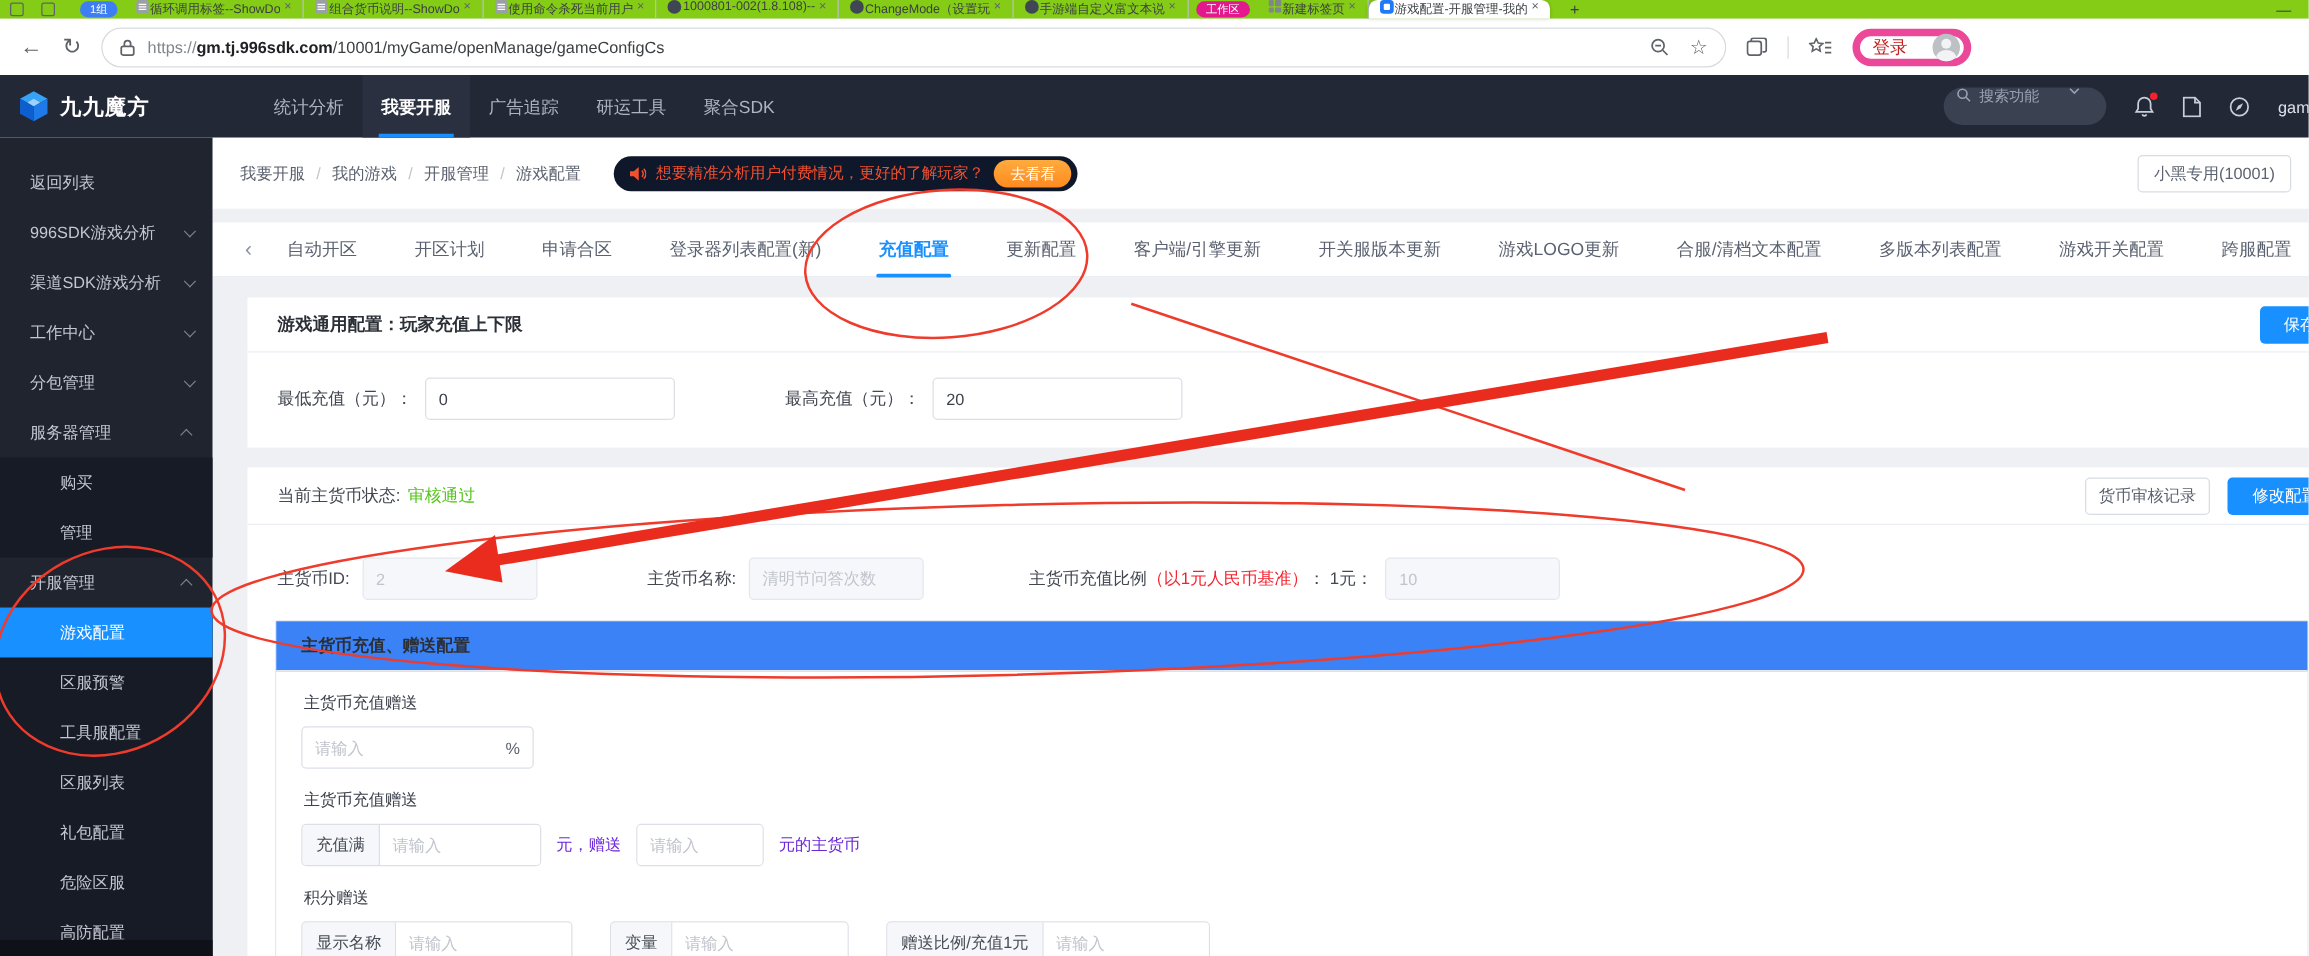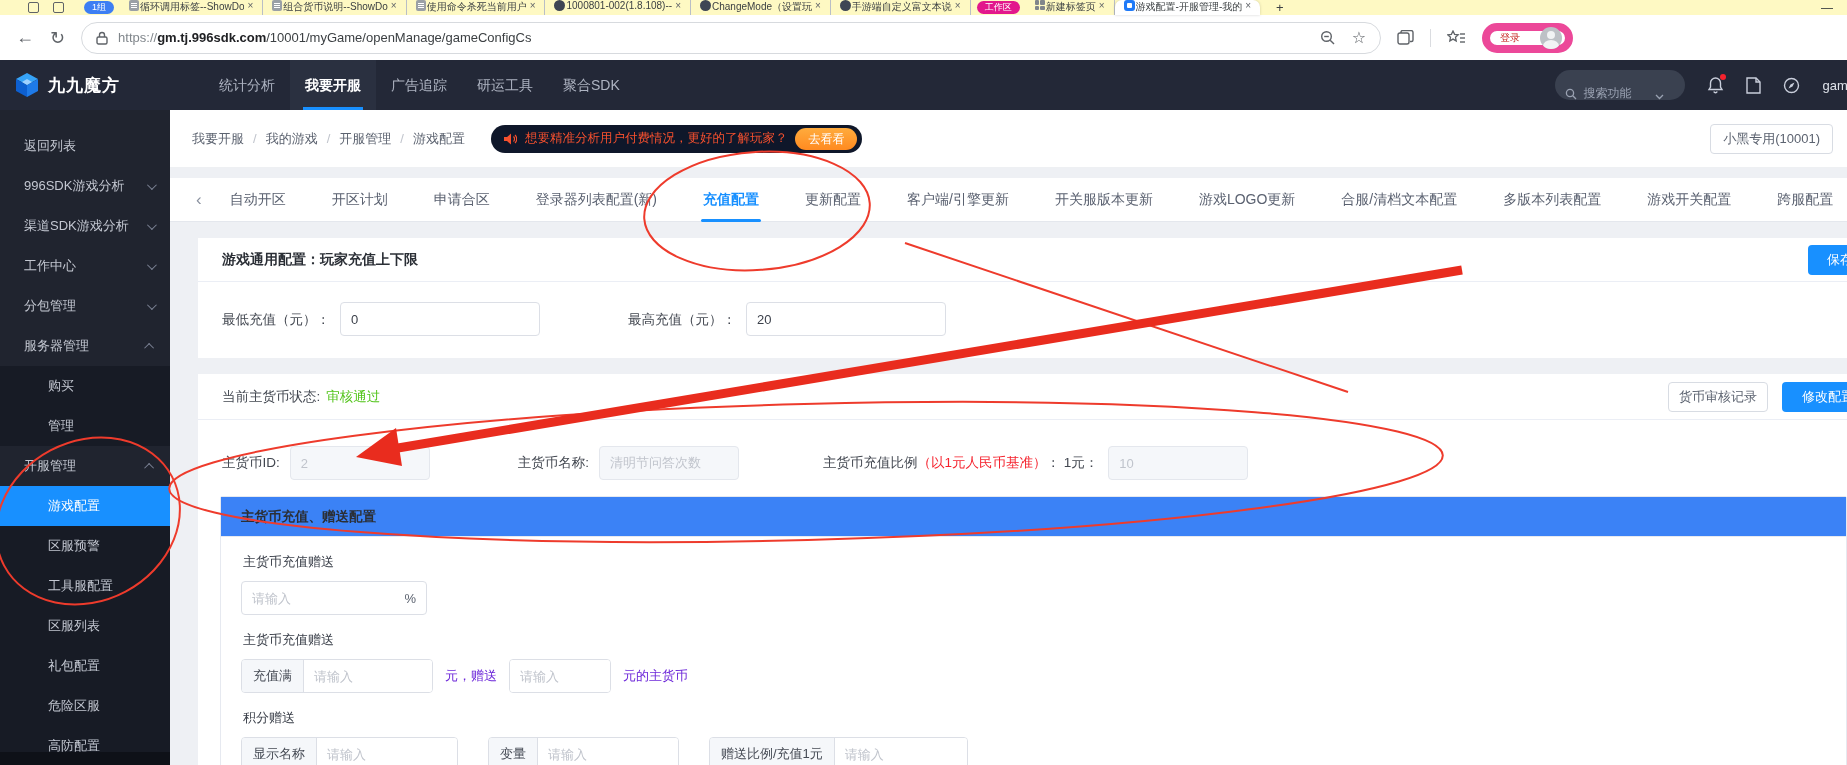--- a/index.html
+++ b/index.html
@@ -1,19 +1,19 @@
 <!DOCTYPE html>
 <html><head>
 <meta charset="utf-8">
 <style>
   *{box-sizing:border-box;margin:0;padding:0}
   body{width:1847px;height:765px;overflow:hidden;position:relative;background:#eef0f4;
        font-family:"Liberation Sans","DejaVu Sans",sans-serif;-webkit-font-smoothing:antialiased}
   
-  .btabbar{height:15px;background:#fef9c3;display:flex;align-items:center;padding-left:28px;font-size:10px;color:#3c4043;white-space:nowrap}
+  .btabbar{height:15px;background:#84cc16;display:flex;align-items:center;padding-left:8px;font-size:10px;color:#3c4043;white-space:nowrap}
   .winicon{width:11px;height:11px;border:1.5px solid #5f6368;border-radius:2px;margin-right:14px;flex:none}
   .gpill{height:13px;line-height:13px;border-radius:7px;color:#fff;padding:0 8px;font-size:9px;margin:0 6px;flex:none}
   .g1{background:#3d7ef3}.g2{background:#e2188c}
   .btab{display:flex;align-items:flex-start;gap:1px;height:15px;padding:0 9px;max-width:152px;flex:none;border-right:1px solid #b9bec6}
   .btab .tt{overflow:hidden;text-overflow:ellipsis;white-space:nowrap;max-width:108px}
   .btab .x{color:#5f6368;font-size:10px;margin-left:2px}
   .btab.active{background:#fff;border-radius:7px 7px 0 0;border-right:none;box-shadow:0 0 3px rgba(0,0,0,.18)}
   .fav-doc{width:10px;height:11px;background:#9aa0a6;border-radius:2px;position:relative;flex:none}
   .fav-doc:after{content:"";position:absolute;left:2px;top:3px;width:6px;height:1px;background:#fff;box-shadow:0 2px 0 #fff,0 4px 0 #fff}
   .fav-dark{width:11px;height:11px;border-radius:50%;background:#3f4654;flex:none}
@@ -22,34 +22,34 @@
   .fav-blue{width:11px;height:11px;border-radius:3px;background:#1f7af8;flex:none;position:relative}
   .fav-blue:after{content:"";position:absolute;inset:3px;background:#fff;border-radius:1px}
   .newtab-plus{font-size:13px;color:#3c4043;margin:0 16px;flex:none}
   .winmin{font-size:12px;color:#3c4043;margin-left:auto;margin-right:14px;flex:none}
   .toolbar{height:45px;background:#fff;display:flex;align-items:center;padding:0 16px;gap:16px}
   .navbtn{font-size:18px;color:#5f6368;flex:none}
   .urlpill{width:1300px;height:32px;border:1px solid #d7dade;border-radius:16px;display:flex;align-items:center;padding:0 14px;gap:10px;font-size:13px;color:#202124}
   .urlpill .scheme{color:#80868b}.urlpill .domain{font-weight:bold}.urlpill .path{color:#3c4043}
   .urlicons{margin-left:auto;display:flex;align-items:center;gap:16px}
   .toolsep{width:1px;height:18px;background:#dadce0}
-  .profile{height:30px;border:8px solid #ec4899;border-radius:16px;display:flex;align-items:center;gap:20px;padding:0 3px 0 10px;color:#c5221f;font-size:10px}
+  .profile{height:30px;border:6px solid #ec4899;border-radius:16px;display:flex;align-items:center;gap:20px;padding:0 3px 0 10px;color:#c5221f;font-size:14px}
   .avatar{width:22px;height:22px;border-radius:50%;background:#bdc1c6;position:relative;overflow:hidden}
   .avatar:before{content:"";position:absolute;top:4px;left:7px;width:8px;height:8px;border-radius:50%;background:#f1f3f4}
   .avatar:after{content:"";position:absolute;top:13px;left:3px;width:16px;height:12px;border-radius:50%;background:#f1f3f4}
   
   .appbar{height:50px;background:#232837;display:flex;align-items:center;padding-left:14px;position:relative}
   .logo{display:flex;align-items:center;gap:8px}
   .logo .lt{color:#fff;font-size:17px;font-weight:bold;letter-spacing:1px}
   .topnav{display:flex;margin-left:84px;height:50px}
   .nitem{padding:0 15px;line-height:50px;color:#aeb4c2;font-size:14px;position:relative}
   .nitem.active{color:#fff;font-weight:bold;background:#2a3040}
   .nitem.active:after{content:"";position:absolute;left:13px;right:13px;bottom:0;height:3px;background:#1890ff}
   .appright{margin-left:auto;display:flex;align-items:center;gap:22px;margin-right:-8px}
-  .searchpill{width:130px;height:30px;background:#3a4150;border-radius:15px;display:flex;align-items:flex-end;gap:6px;padding:0 10px;color:#9aa2b2;font-size:12px}
+  .searchpill{width:130px;height:30px;background:#3a4150;border-radius:15px;display:flex;align-items:flex-start;gap:6px;padding:0 10px;color:#9aa2b2;font-size:12px}
   .searchpill input{background:transparent;border:0;outline:0;color:#9aa2b2;width:66px;font-size:12px}
   .searchpill input::placeholder{color:#9aa2b2}
   .bellwrap{position:relative}
   .bellwrap .dot{position:absolute;top:-2px;right:-2px;width:6px;height:6px;border-radius:50%;background:#f5222d}
   .gametxt{color:#dfe3ea;font-size:13px}
   
   .workspace{display:flex;height:655px}
   .sidebar{width:170px;flex:none;background:#20242f;color:#c3c7d1;font-size:13px;position:relative;padding-top:8px}
   .sitem{height:40px;display:flex;align-items:center;padding:0 16px 0 24px;cursor:pointer}
   .sitem .lbl{flex:1}

